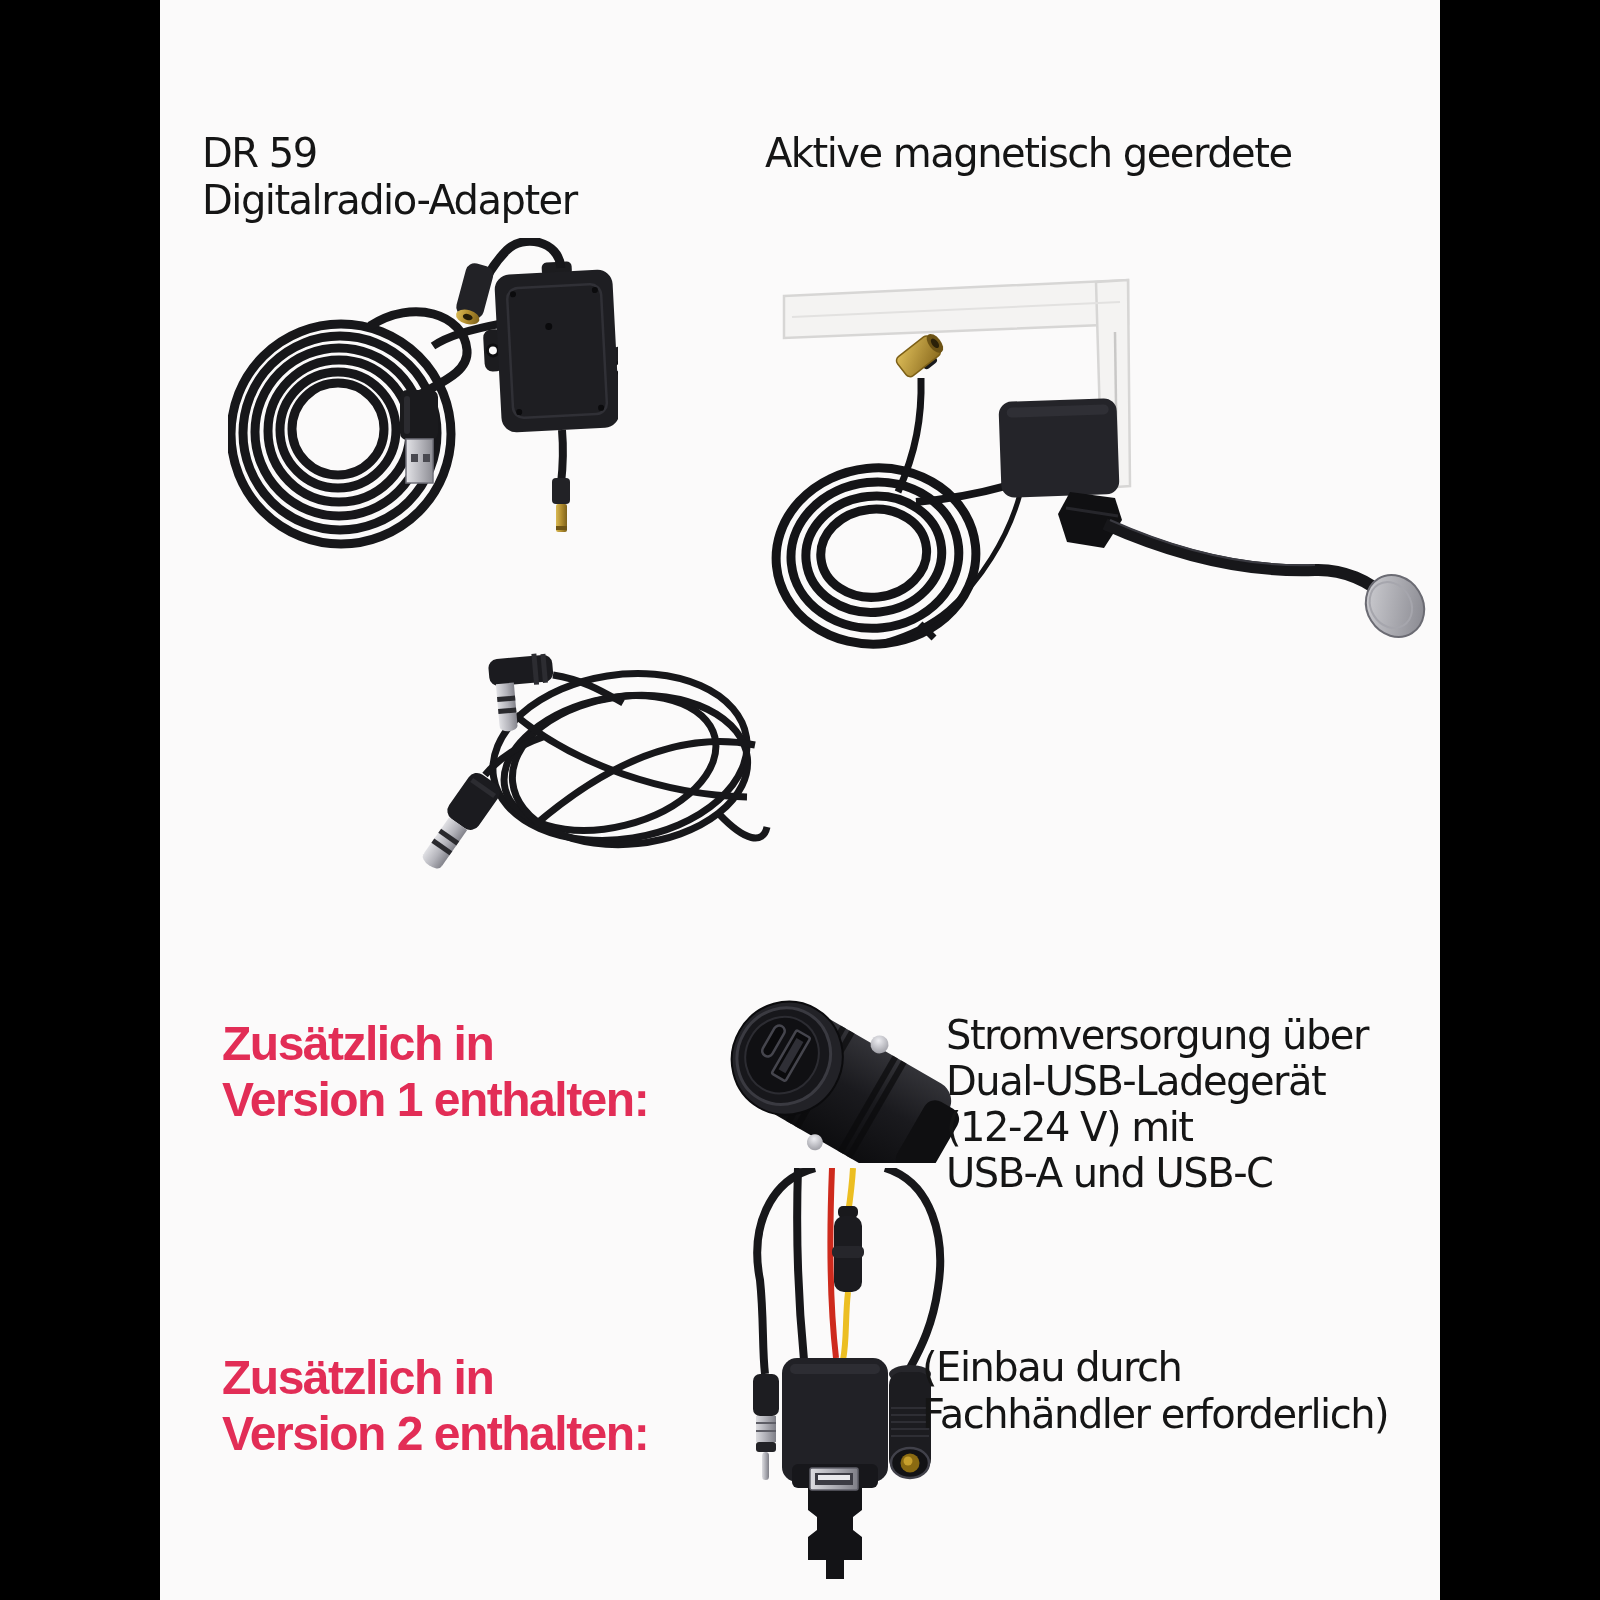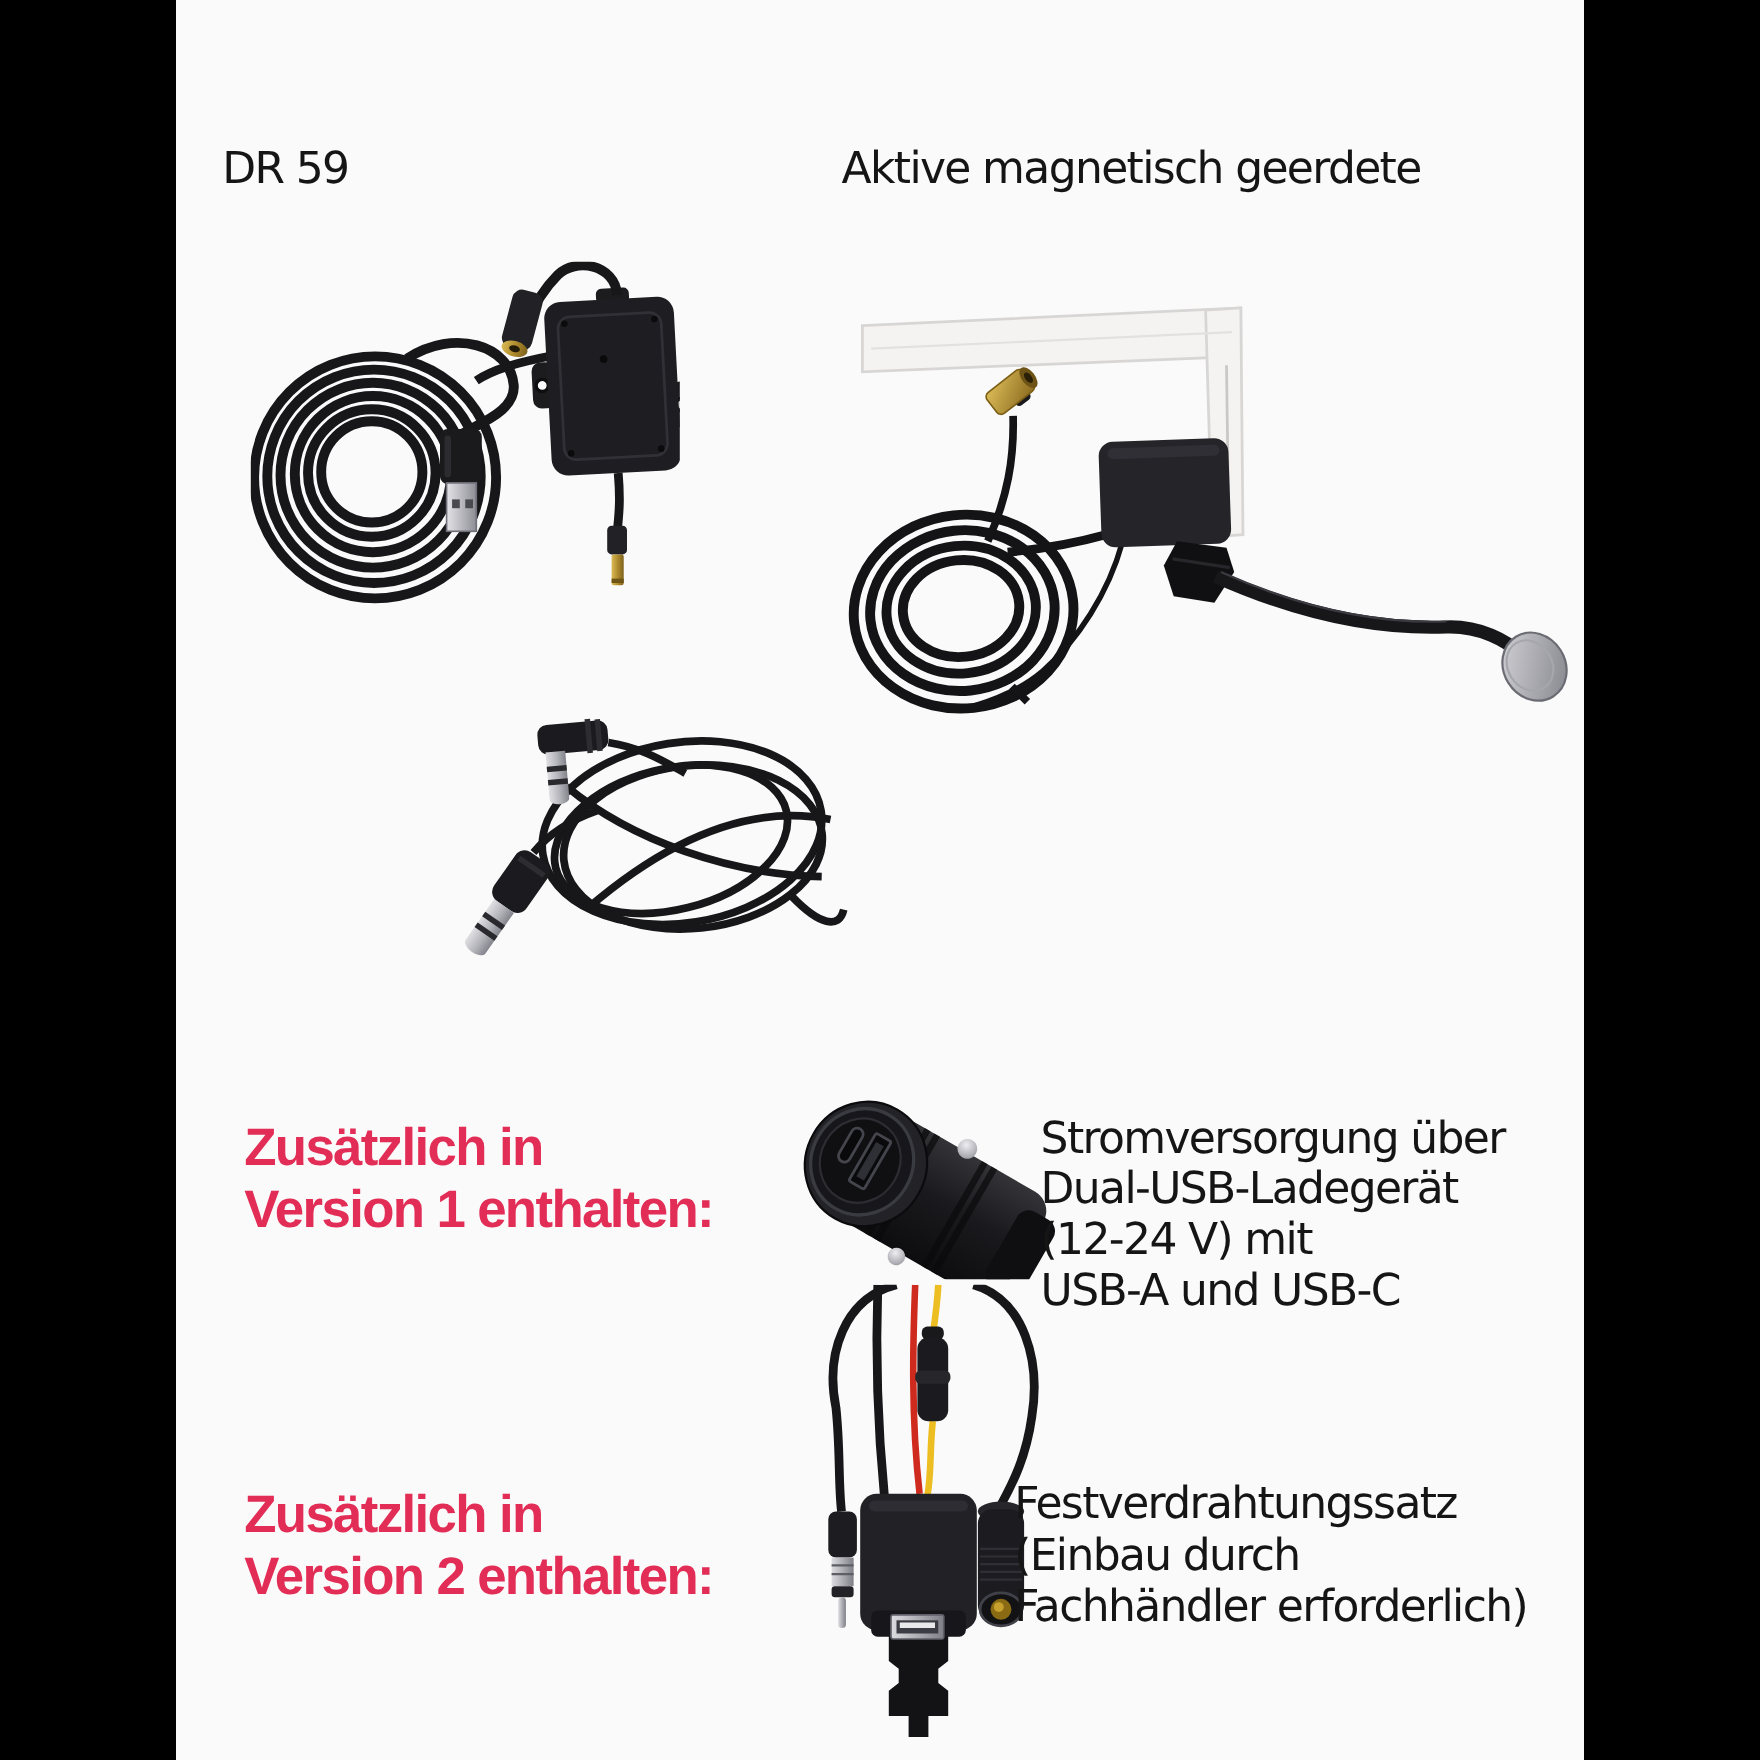--- a/index.html
+++ b/index.html
@@ -33,20 +33,21 @@
 </style>
 </head>
 <body>
 
 <div id="stage">
   <div id="content">
 
 
     <div class="abs item-label" id="label-dr59">
       <span class="line">DR 59</span>
+      <span class="line">Digitalradio-Adapter</span>
     </div>
 
     <div class="abs item-label" id="label-antenna">
       <span class="line">Aktive magnetisch geerdete</span>
     </div>
 
     <svg class="abs product-img" id="img-dr59" viewBox="0 0 390 330">
       <defs>
         <linearGradient id="aSilver" x1="0" y1="0" x2="1" y2="0">
           <stop offset="0" stop-color="#e3e3e7"></stop>
@@ -284,21 +285,20 @@
         <rect x="42" y="190" width="106" height="124" rx="15" fill="#212126"></rect>
         <rect x="50" y="196" width="90" height="10" rx="5" fill="#2d2d33"></rect>
         <rect x="52" y="296" width="86" height="24" rx="6" fill="#17171b"></rect>
         <rect x="70" y="300" width="48" height="22" rx="2" fill="url(#eSilver)" stroke="#60606a" stroke-width="1.5"></rect>
         <rect x="75" y="305" width="38" height="12" fill="#3c3c44"></rect>
         <rect x="78" y="307" width="32" height="5" fill="#e9e9ec"></rect>
       </g>
     </svg>
 
     <div class="abs item-label" id="label-hardwire">
-      <span class="line">Festverdrahtungssatz</span>
       <span class="line">(Einbau durch</span>
       <span class="line">Fachhändler erforderlich)</span>
     </div>
 
   </div>
 
   <div class="letterbox" id="letterbox-left"></div>
   <div class="letterbox" id="letterbox-right"></div>
 </div>
 

